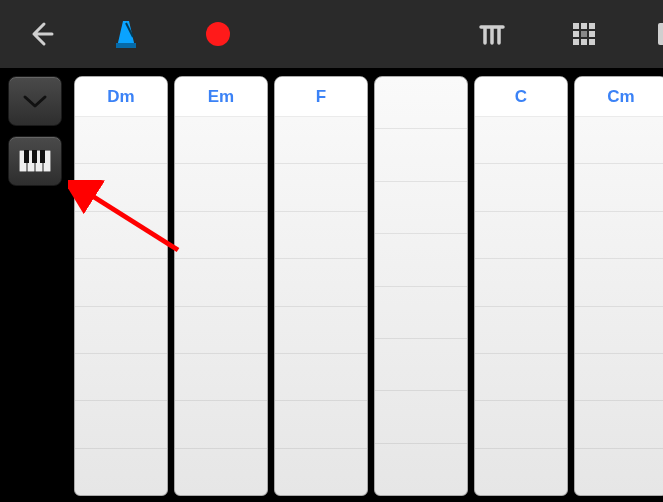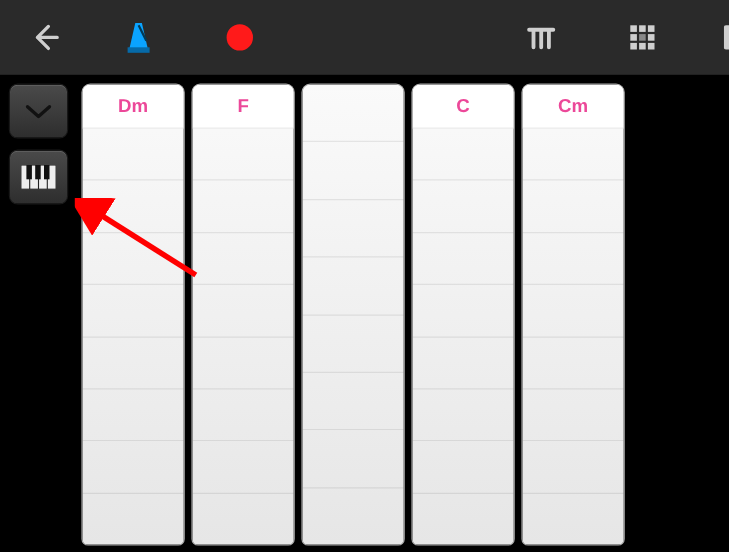--- a/index.html
+++ b/index.html
@@ -70,21 +70,21 @@
     overflow: hidden;
     cursor: pointer;
   }
   .chord-label {
     height: 40px;
     display: flex;
     align-items: center;
     justify-content: center;
     font-weight: 700;
     font-size: 17px;
-    color: #ec4899;
+    color: #3b82f6;
     border-bottom: 1px solid rgba(0,0,0,0.08);
     background: #fff;
   }
   .segments {
     flex: 1;
     display: flex;
     flex-direction: column;
   }
   .segment {
     flex: 1;
@@ -171,20 +171,33 @@
           <div class="segment"></div>
           <div class="segment"></div>
           <div class="segment"></div>
           <div class="segment"></div>
           <div class="segment"></div>
           <div class="segment"></div>
           <div class="segment"></div>
         </div>
       </div>
       <div class="chord-strip">
+        <div class="chord-label">Em</div>
+        <div class="segments">
+          <div class="segment"></div>
+          <div class="segment"></div>
+          <div class="segment"></div>
+          <div class="segment"></div>
+          <div class="segment"></div>
+          <div class="segment"></div>
+          <div class="segment"></div>
+          <div class="segment"></div>
+        </div>
+      </div>
+      <div class="chord-strip">
         <div class="chord-label">F</div>
         <div class="segments">
           <div class="segment"></div>
           <div class="segment"></div>
           <div class="segment"></div>
           <div class="segment"></div>
           <div class="segment"></div>
           <div class="segment"></div>
           <div class="segment"></div>
           <div class="segment"></div>

